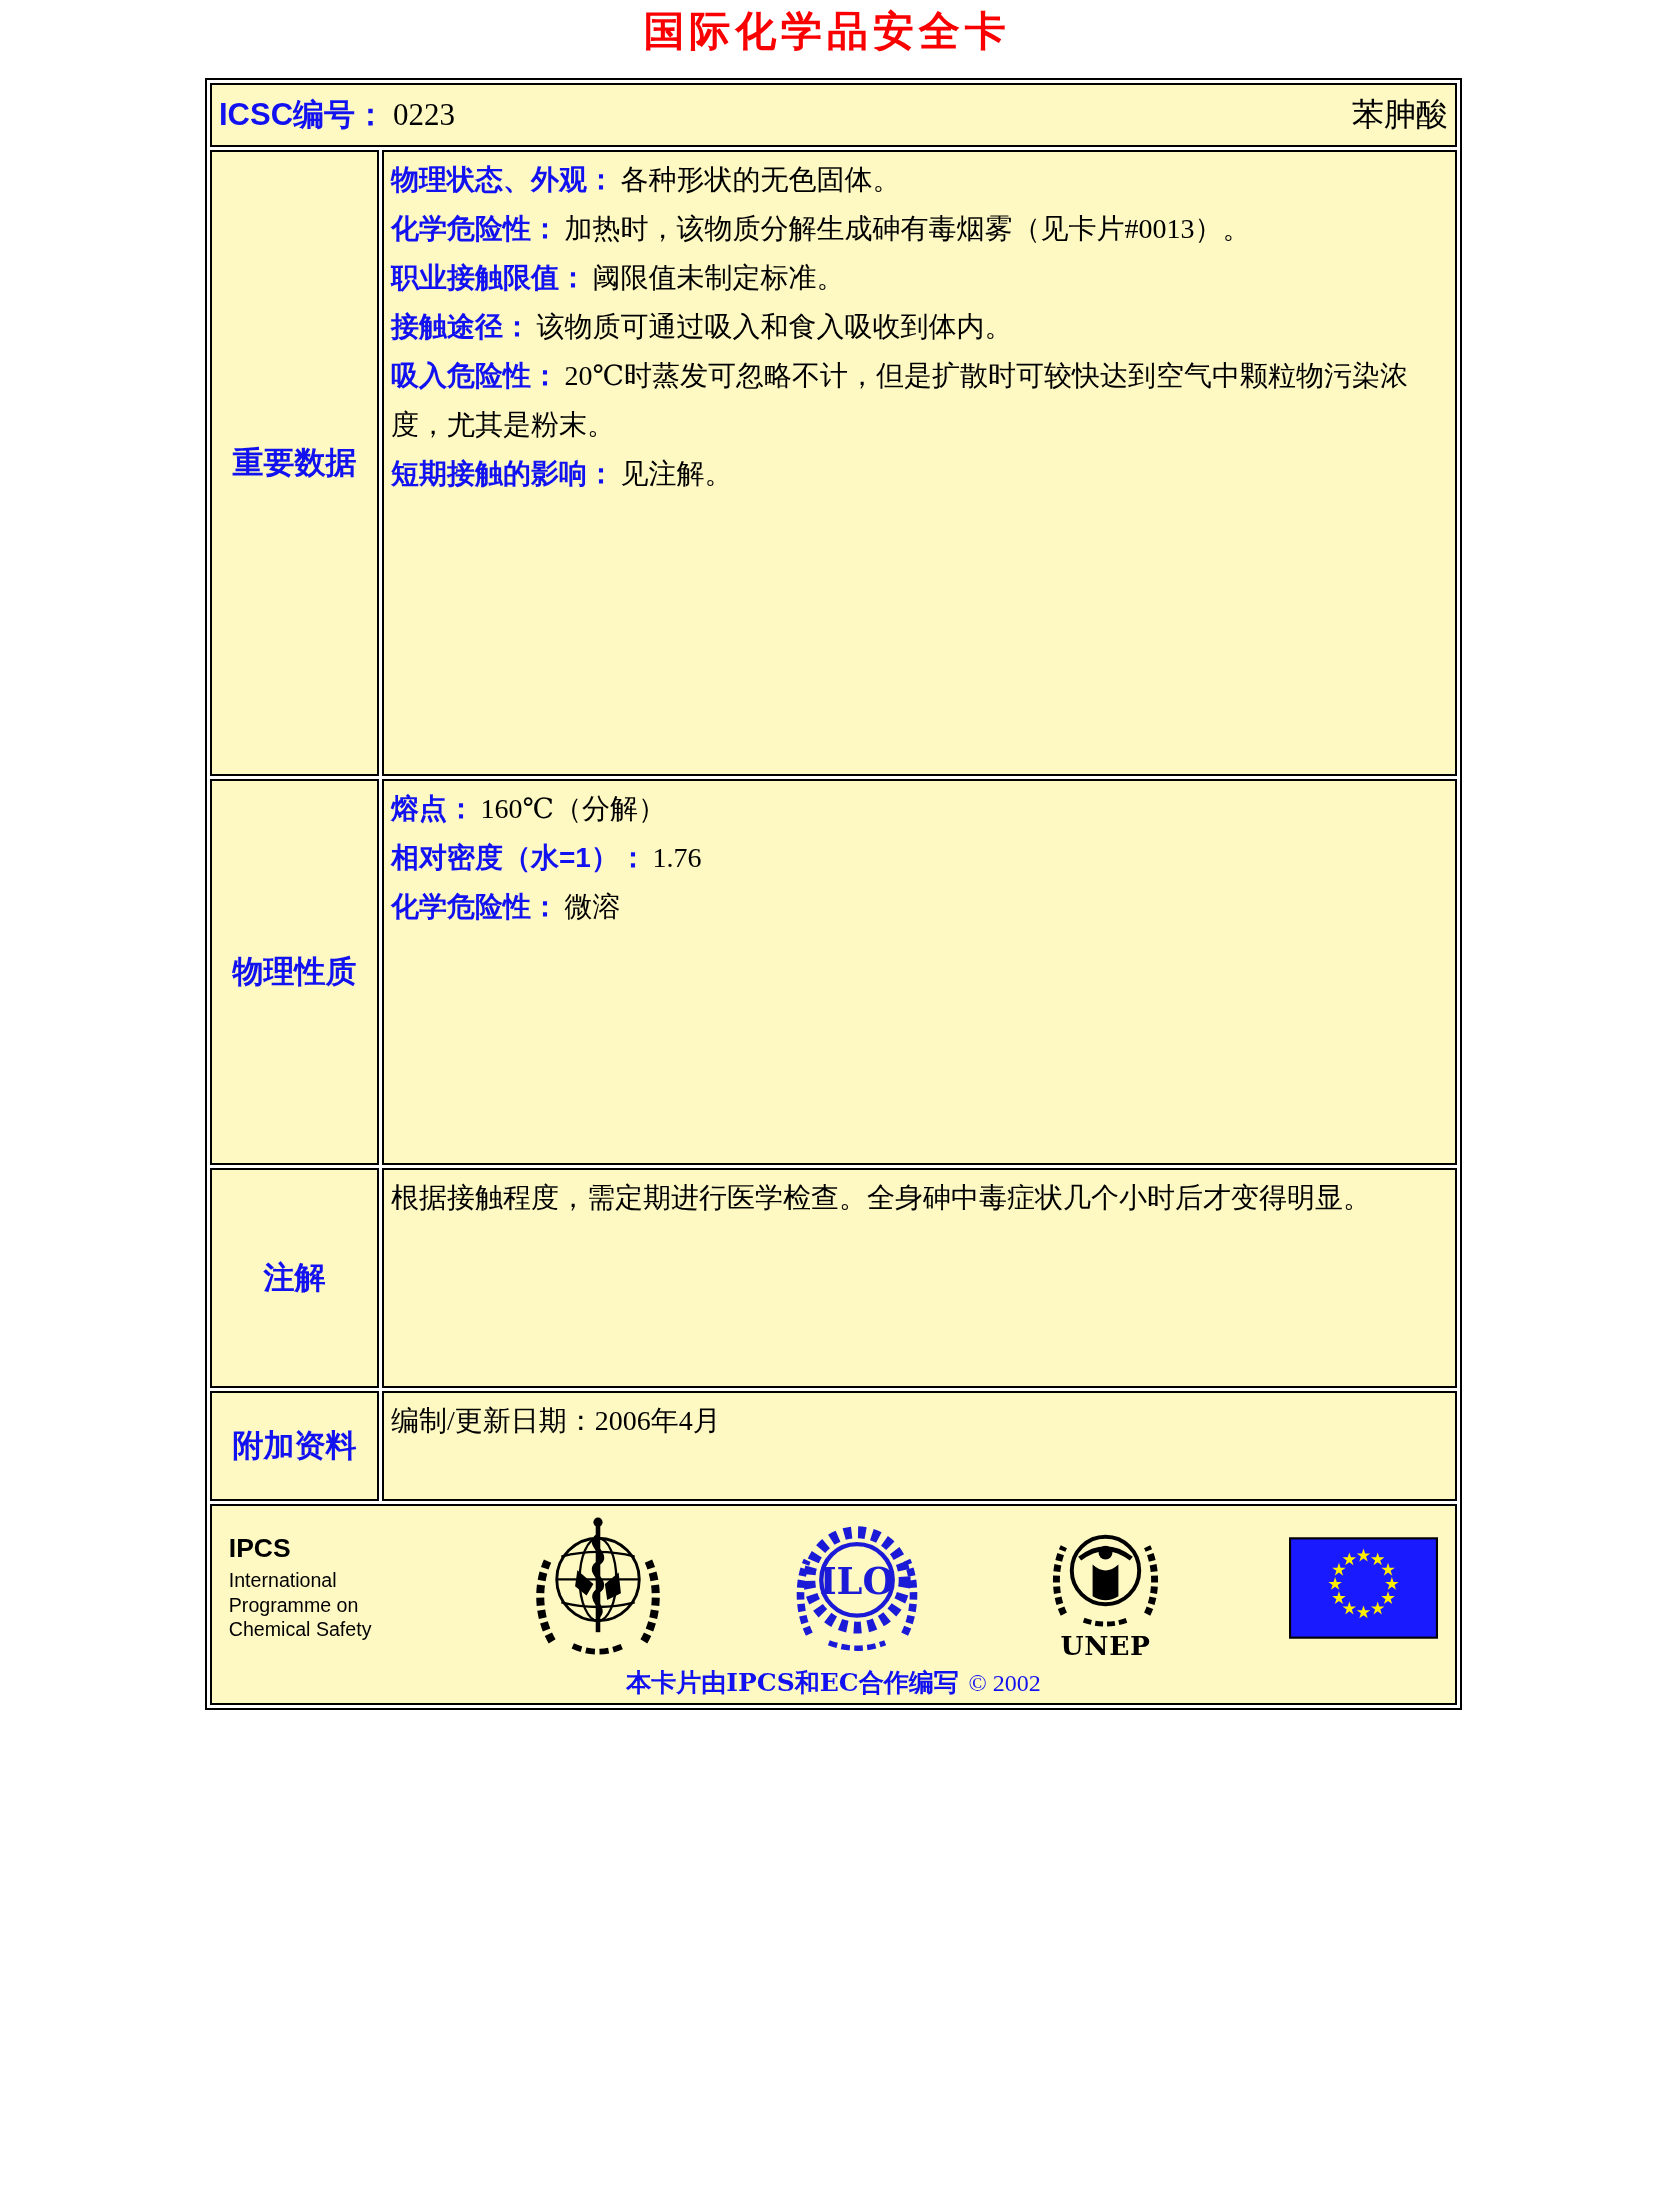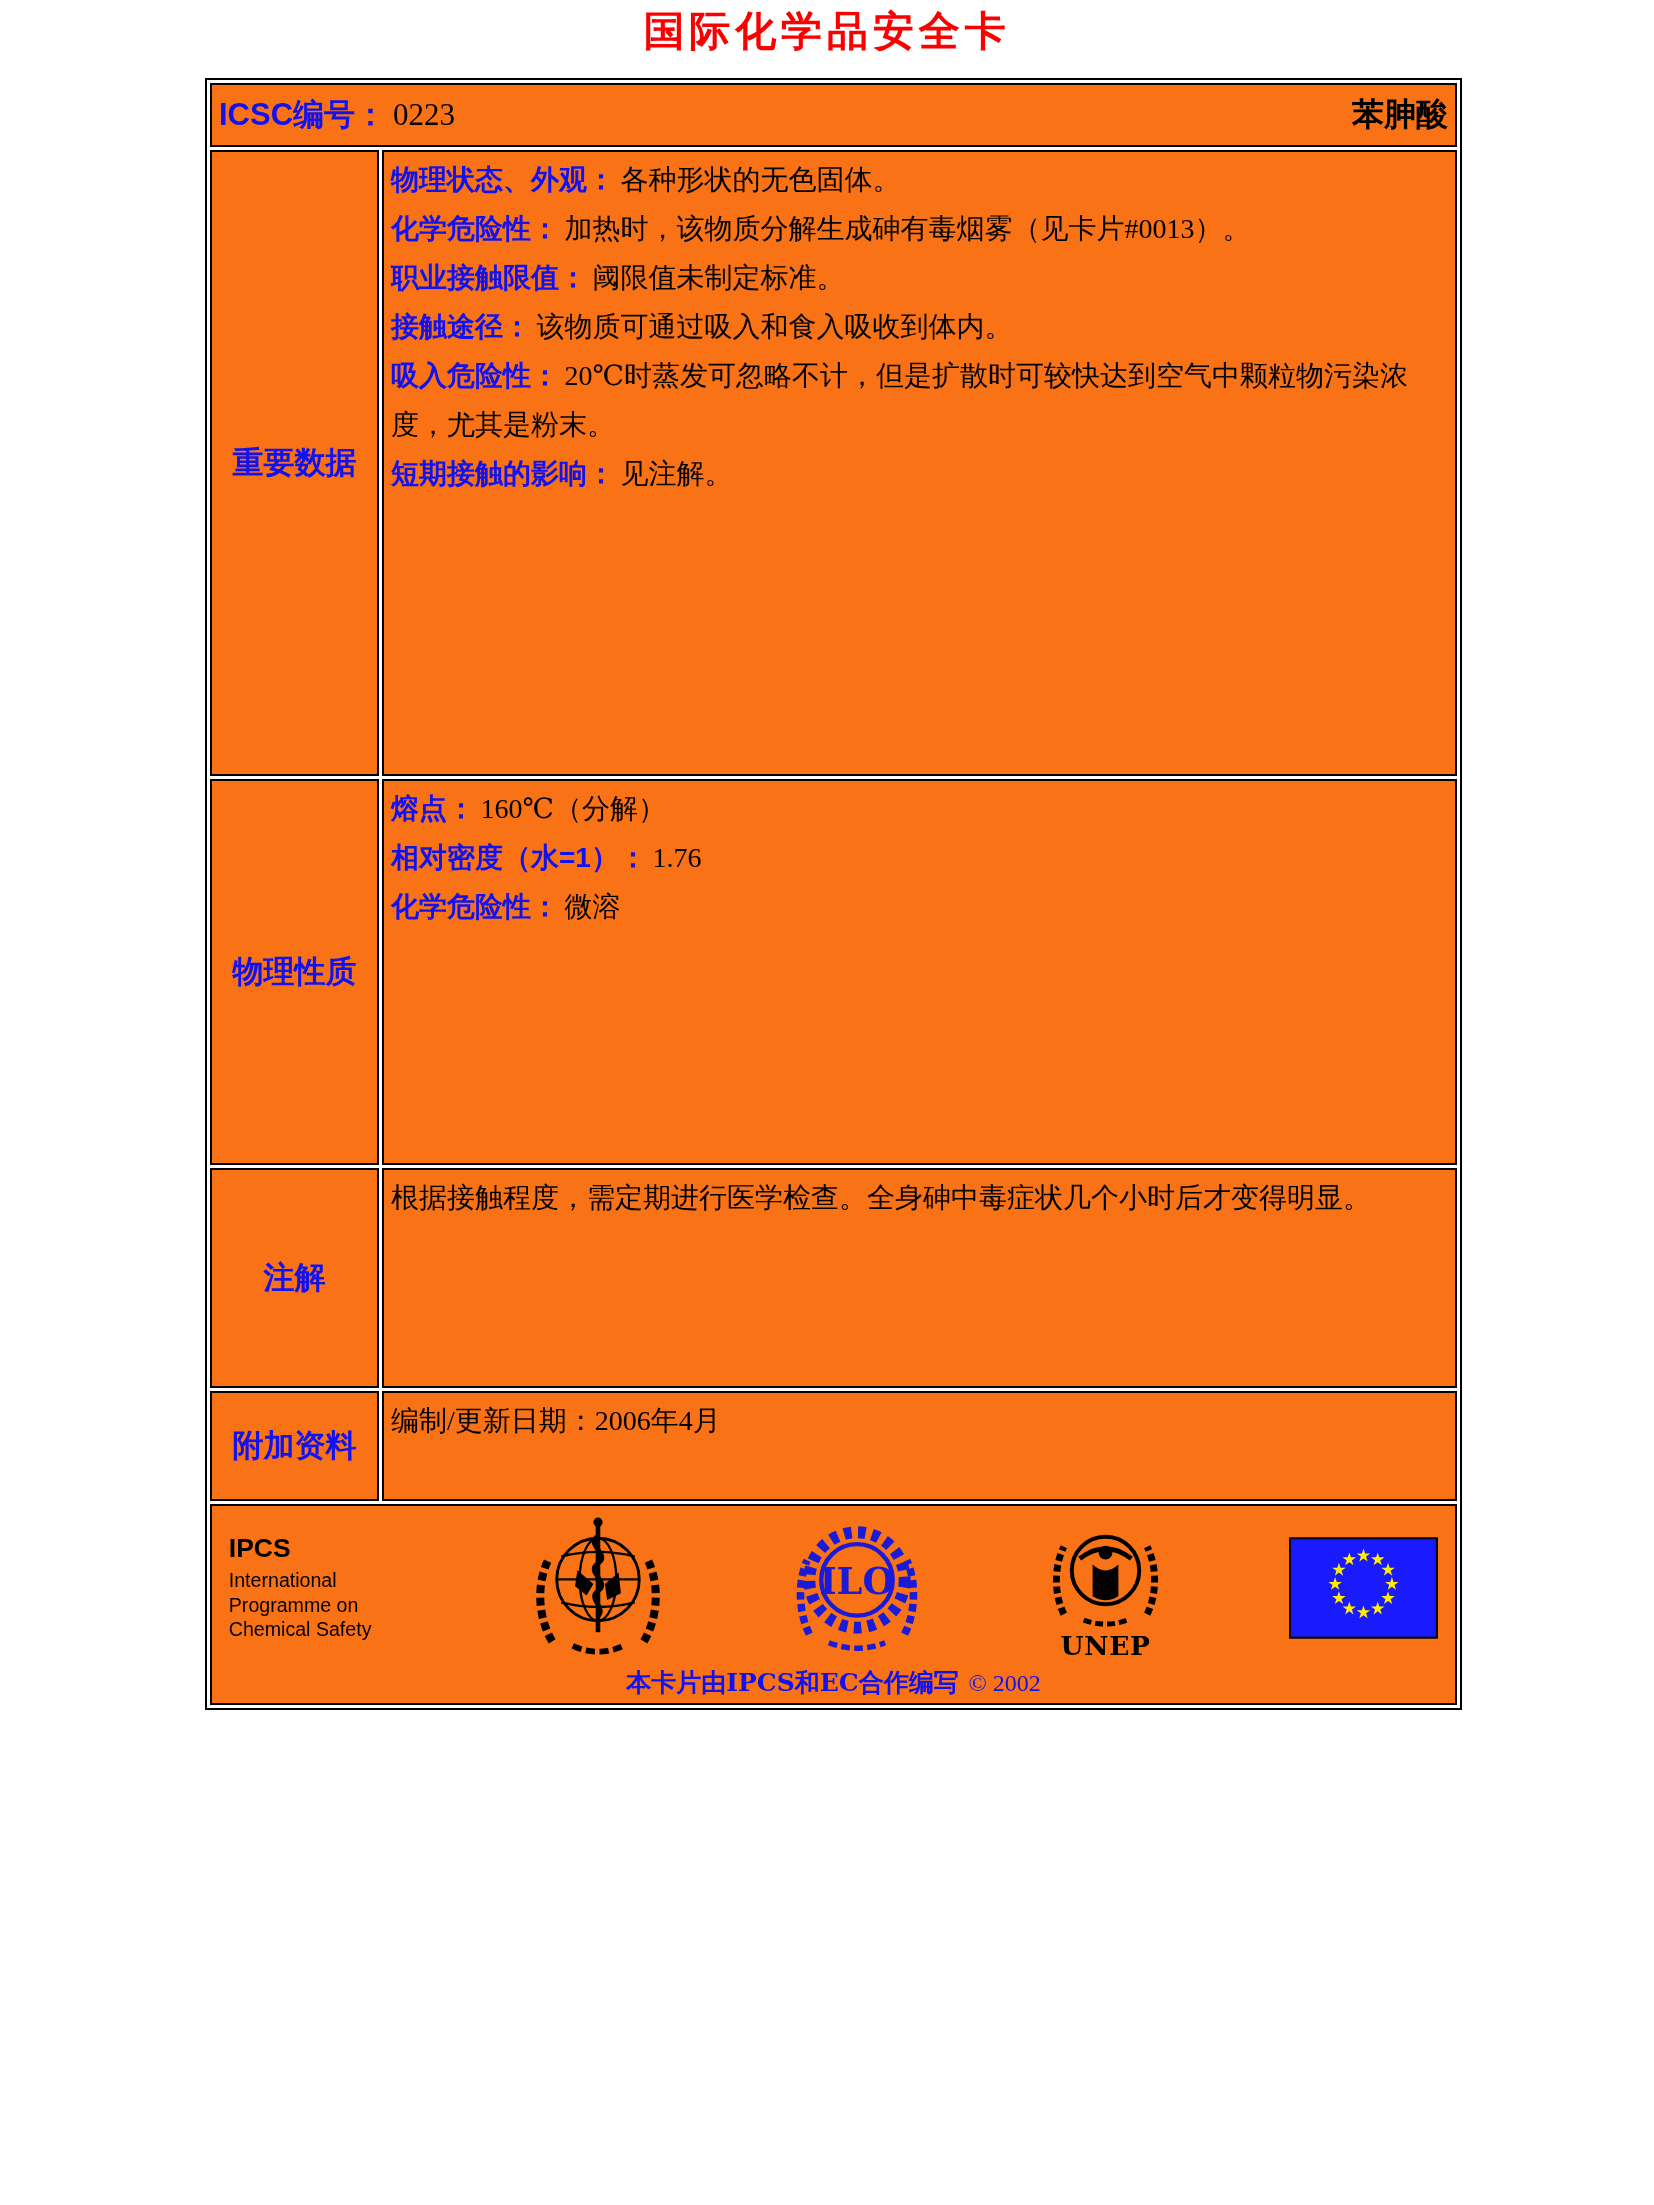--- a/index.html
+++ b/index.html
@@ -24,34 +24,34 @@
     margin-left: 205px;
     width: 1257px;
     border: 2.8px solid #000;
     background: #fff;
   }
   table.icsc {
     width: 100%;
     border-collapse: separate;
     border-spacing: 3.5px;
   }
-  td { border: 2.1px solid #000; vertical-align: top; background: #f97316; }
+  td { border: 2.1px solid #000; vertical-align: top; background: #fef9c3; }
 
   
   td.header-cell { height: 64px; }
   .header-flex {
     display: flex; justify-content: space-between; align-items: center;
     height: 100%; padding: 0 7px;
   }
   .icsc-label {
     color: #1212f0; font-weight: bold; font-size: 31px;
     font-family: "Liberation Sans", "DejaVu Sans", sans-serif;
   }
   .icsc-number { color: #000; font-size: 31px; margin-left: 7px; }
-  .chem-name { font-size: 32px; font-weight: bold; }
+  .chem-name { font-size: 32px; }
 
   
   td.label-cell {
     width: 169px;
     vertical-align: middle;
     text-align: center;
     color: #1212f0;
     font-weight: bold;
     font-size: 31px;
     font-family: "Liberation Sans", "DejaVu Sans", sans-serif;

